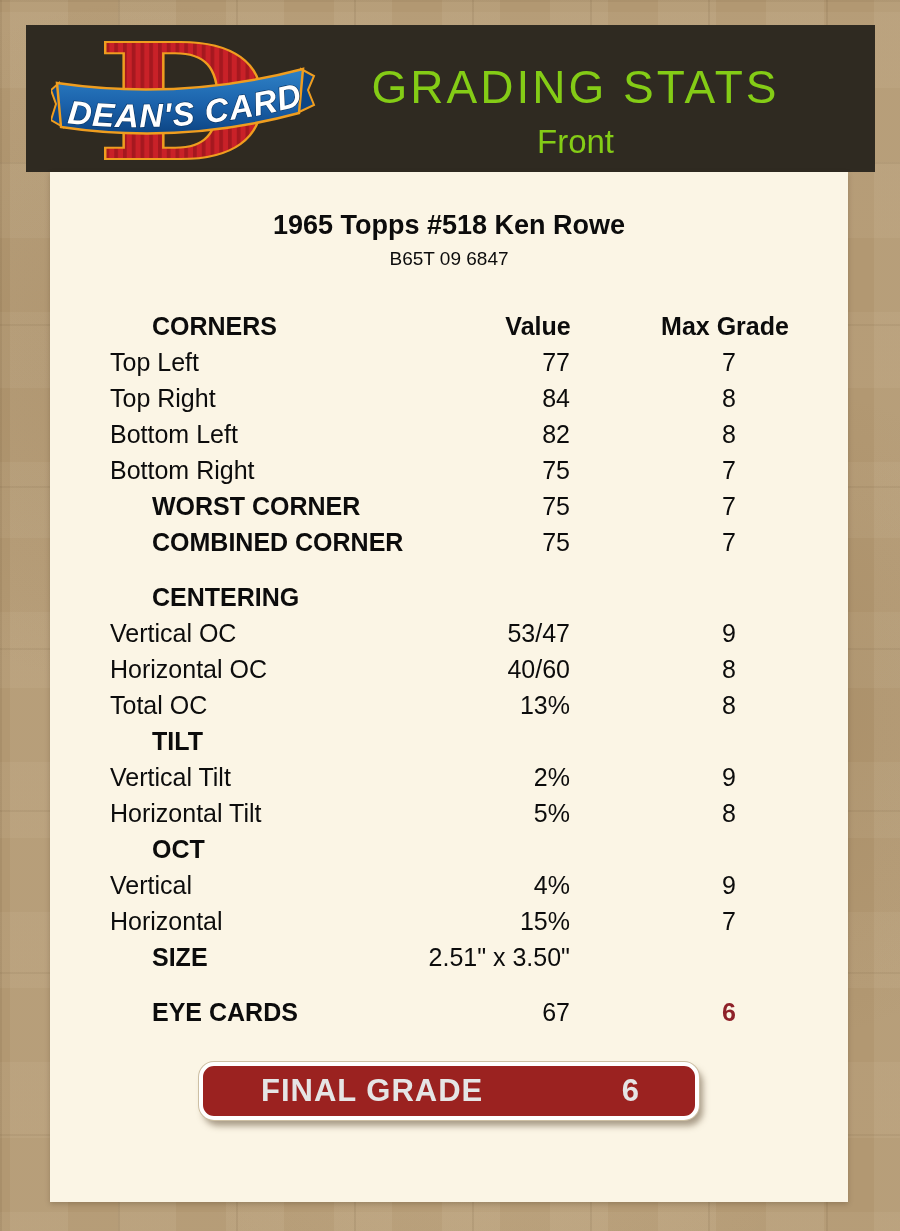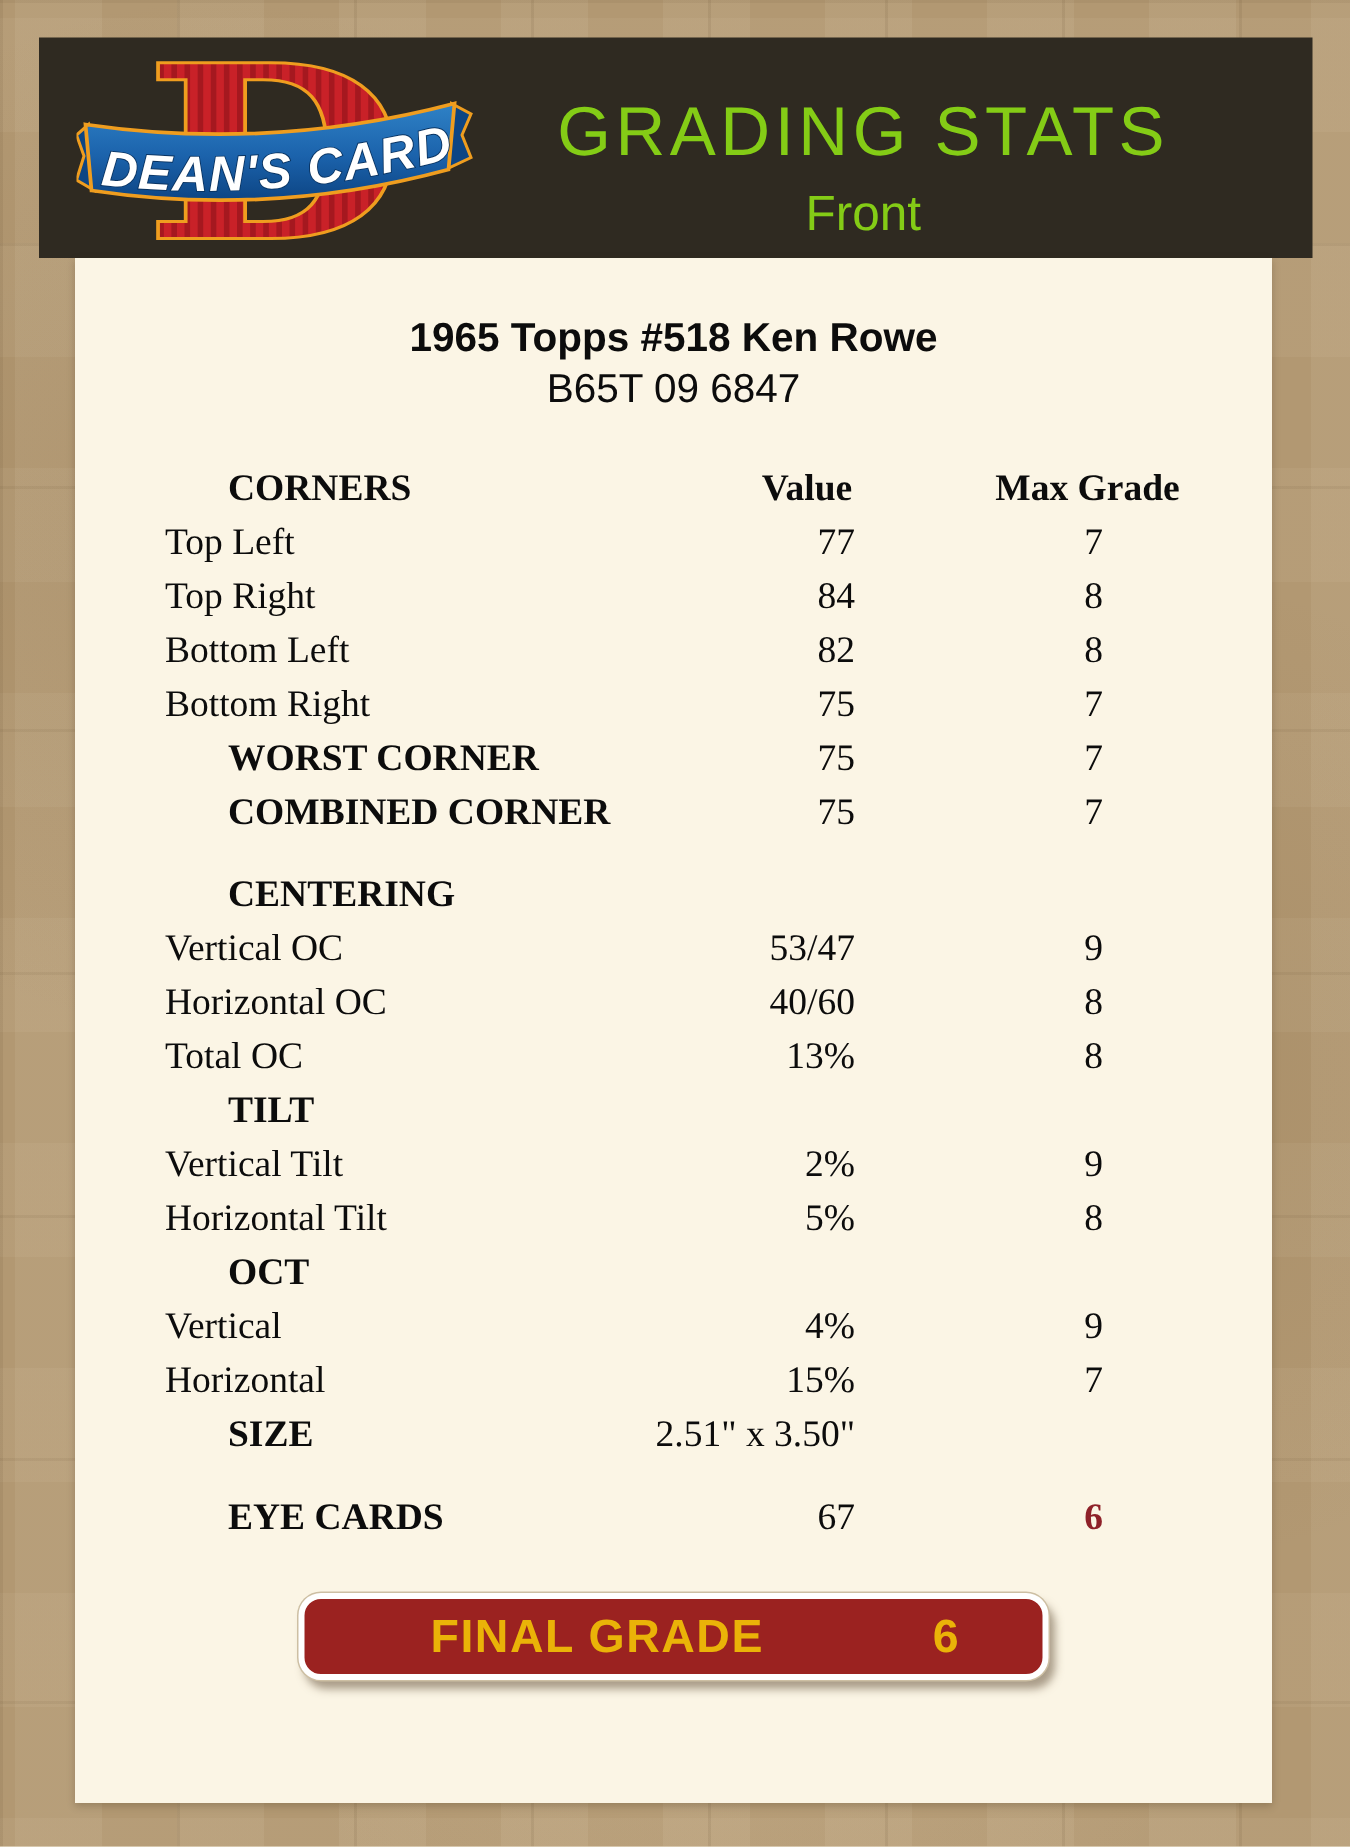--- a/index.html
+++ b/index.html
@@ -39,23 +39,23 @@
   .sub-title { margin-top: 10px; line-height: 38px; font-size: 33px; font-weight: 400; }
 
   .panel {
     position: absolute; left: 50px; top: 172px;
     width: 798px; height: 1030px;
     background: #fbf5e5;
     color: #0c0c0c;
     box-shadow: 0 2px 5px rgba(60,45,25,0.25);
   }
   .card-title { margin-top: 36px; line-height: 34px; text-align: center; font-size: 27px; font-weight: bold; }
-  .card-serial { line-height: 34px; text-align: center; font-size: 27px; }
-
-  .table { margin-top: 32px; font-size: 25px; font-family: Liberation Serif, serif; }
+  .card-serial { line-height: 34px; text-align: center; font-size: 19px; }
+
+  .table { margin-top: 32px; font-size: 25px; }
   .row {
     display: grid;
     grid-template-columns: 335px 185px 278px;
     line-height: 36px;
     position: relative;
     white-space: nowrap;
   }
   .row.gap { margin-top: 19px; }
   .lbl { padding-left: 102px; }
   .row.item .lbl { padding-left: 60px; }
@@ -71,22 +71,22 @@
   .mhead { left: 675px; }
 
   .final {
     position: relative;
     margin: 32px auto 0 auto;
     width: 500px; height: 58px;
     box-sizing: border-box;
     border: 4px solid #ffffff;
     border-radius: 15px;
     display: flex; align-items: center; justify-content: space-between;
-    padding: 0 55px 0 84px;
-    color: #eab308; font-size: 31px; font-weight: bold; letter-spacing: 1px;
+    padding: 0 55px 0 58px;
+    color: #e5e5e5; font-size: 31px; font-weight: bold; letter-spacing: 1px;
     box-shadow: 0 0 0 1px #cdbfa3, 4px 6px 6px rgba(90,70,45,0.5);
   }
 </style>
 </head>
 <body style="background: rgb(178, 152, 114);">
 
 <div class="collage"></div>
 
 <header class="topbar" style="background: rgb(47, 42, 33);">
   <div class="logo">

